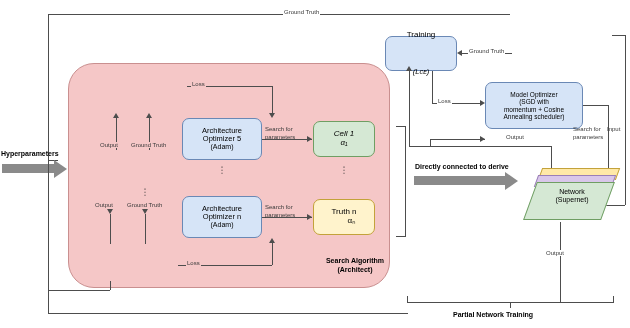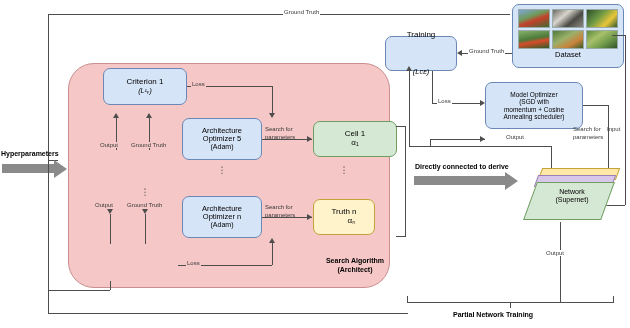--- a/index.html
+++ b/index.html
@@ -75,24 +75,20 @@
     <span>Search Algorithm</span><br>
     <span>(Architect)</span>
   </div>
 
   <div class="ln vl" style="left:48px;top:14px;height:146px;"></div>
   <div class="ln hl" style="left:48px;top:14px;width:462px;"></div>
   <div class="lbl" style="left:283px;top:9px;">Ground Truth</div>
 
   <div class="ln hl" style="left:48px;top:160px;width:10px;"></div>
 
-  <div class="box blue" style="left:103px;top:68px;width:84px;height:37px;font-size:8px;">
-    <span class="ttl">Criterion 1</span>
-    <span class="sub" style="font-size:7px;font-style:italic;">(L¹ᵧ)</span>
-  </div>
 
   <div class="ln vl" style="left:116px;top:118px;height:32px;"></div>
   <div class="ah ah-up" style="left:113px;top:113px;"></div>
   <div class="lbl onpink" style="left:99px;top:142px;">Output</div>
 
   <div class="ln vl" style="left:149px;top:118px;height:32px;"></div>
   <div class="ah ah-up" style="left:146px;top:113px;"></div>
   <div class="lbl onpink" style="left:130px;top:142px;">Ground Truth</div>
 
   <div class="ln hl" style="left:187px;top:86px;width:86px;"></div>
@@ -104,21 +100,21 @@
     <span>Architecture</span>
     <span>Optimizer 5</span>
     <span style="font-size:7px;">(Adam)</span>
   </div>
 
   <div class="ln hl" style="left:262px;top:139px;width:50px;"></div>
   <div class="ah ah-right" style="left:307px;top:136px;"></div>
   <div class="lbl onpink nobg" style="left:264px;top:126px;">Search for</div>
   <div class="lbl onpink nobg" style="left:264px;top:134px;">parameters</div>
 
-  <div class="box green" style="left:313px;top:121px;width:84px;height:36px;font-size:8px;">
+  <div class="box green" style="left:313px;top:121px;width:62px;height:36px;font-size:8px;font-style:italic;">
     <span>Cell 1</span>
     <span style="font-size:8px;">α₁</span>
   </div>
 
   <div class="dots" style="left:214px;top:168px;width:16px;">⋮</div>
   <div class="dots" style="left:336px;top:168px;width:16px;">⋮</div>
   <div class="dots" style="left:137px;top:190px;width:16px;">⋮</div>
 
   <div class="box blue" style="left:182px;top:196px;width:80px;height:42px;font-size:7.5px;">
     <span>Architecture</span>
@@ -194,31 +190,20 @@
   <div class="lbl nobg" style="left:572px;top:134px;">parameters</div>
 
   <div class="ln hl" style="left:430px;top:139px;width:55px;"></div>
   <div class="ah ah-right" style="left:480px;top:136px;"></div>
   <div class="lbl" style="left:505px;top:134px;">Output</div>
   <div class="ln vl" style="left:430px;top:139px;height:7px;"></div>
 
   <div class="ln hl" style="left:409px;top:146px;width:142px;"></div>
   <div class="ln vl" style="left:551px;top:146px;height:22px;"></div>
 
-  <div id="dataset">
-    <div id="dataset-grid">
-      <div class="thumb" style="background:linear-gradient(160deg,#7fa5d8 0%,#6f9a5a 38%,#c4402a 58%,#3f6b33 100%);"></div>
-      <div class="thumb" style="background:linear-gradient(140deg,#6b6b63 0%,#d8d4cc 35%,#4a4a44 65%,#8c8880 100%);"></div>
-      <div class="thumb" style="background:linear-gradient(135deg,#2f4f2a 0%,#6f9a45 40%,#e8c63a 70%,#355c2e 100%);"></div>
-      <div class="thumb" style="background:linear-gradient(170deg,#86b06a 0%,#4d7a3a 45%,#d84b2a 62%,#2f5c28 100%);"></div>
-      <div class="thumb" style="background:linear-gradient(150deg,#4f7a3a 0%,#9bb06a 40%,#c9823a 70%,#3a5c2a 100%);"></div>
-      <div class="thumb" style="background:linear-gradient(145deg,#5c8a3a 0%,#a8c06a 35%,#6f9a4a 65%,#33522a 100%);"></div>
-    </div>
-    <div id="dataset-label">Dataset</div>
-  </div>
 
   <div class="ln hl" style="left:612px;top:35px;width:14px;"></div>
   <div class="ln vl" style="left:625px;top:35px;height:170px;"></div>
   <div class="ln hl" style="left:592px;top:205px;width:33px;"></div>
   <div class="ah ah-left" style="left:587px;top:202px;"></div>
   <div class="lbl nobg" style="left:606px;top:126px;">Input</div>
 
   <div id="supernet">
     <div class="slab" style="left:12px;top:0px;background:#ffe9a8;border:1px solid #c3a23a;"></div>
     <div class="slab" style="left:8px;top:7px;background:#d9c7ea;border:1px solid #9a7fb8;"></div>

